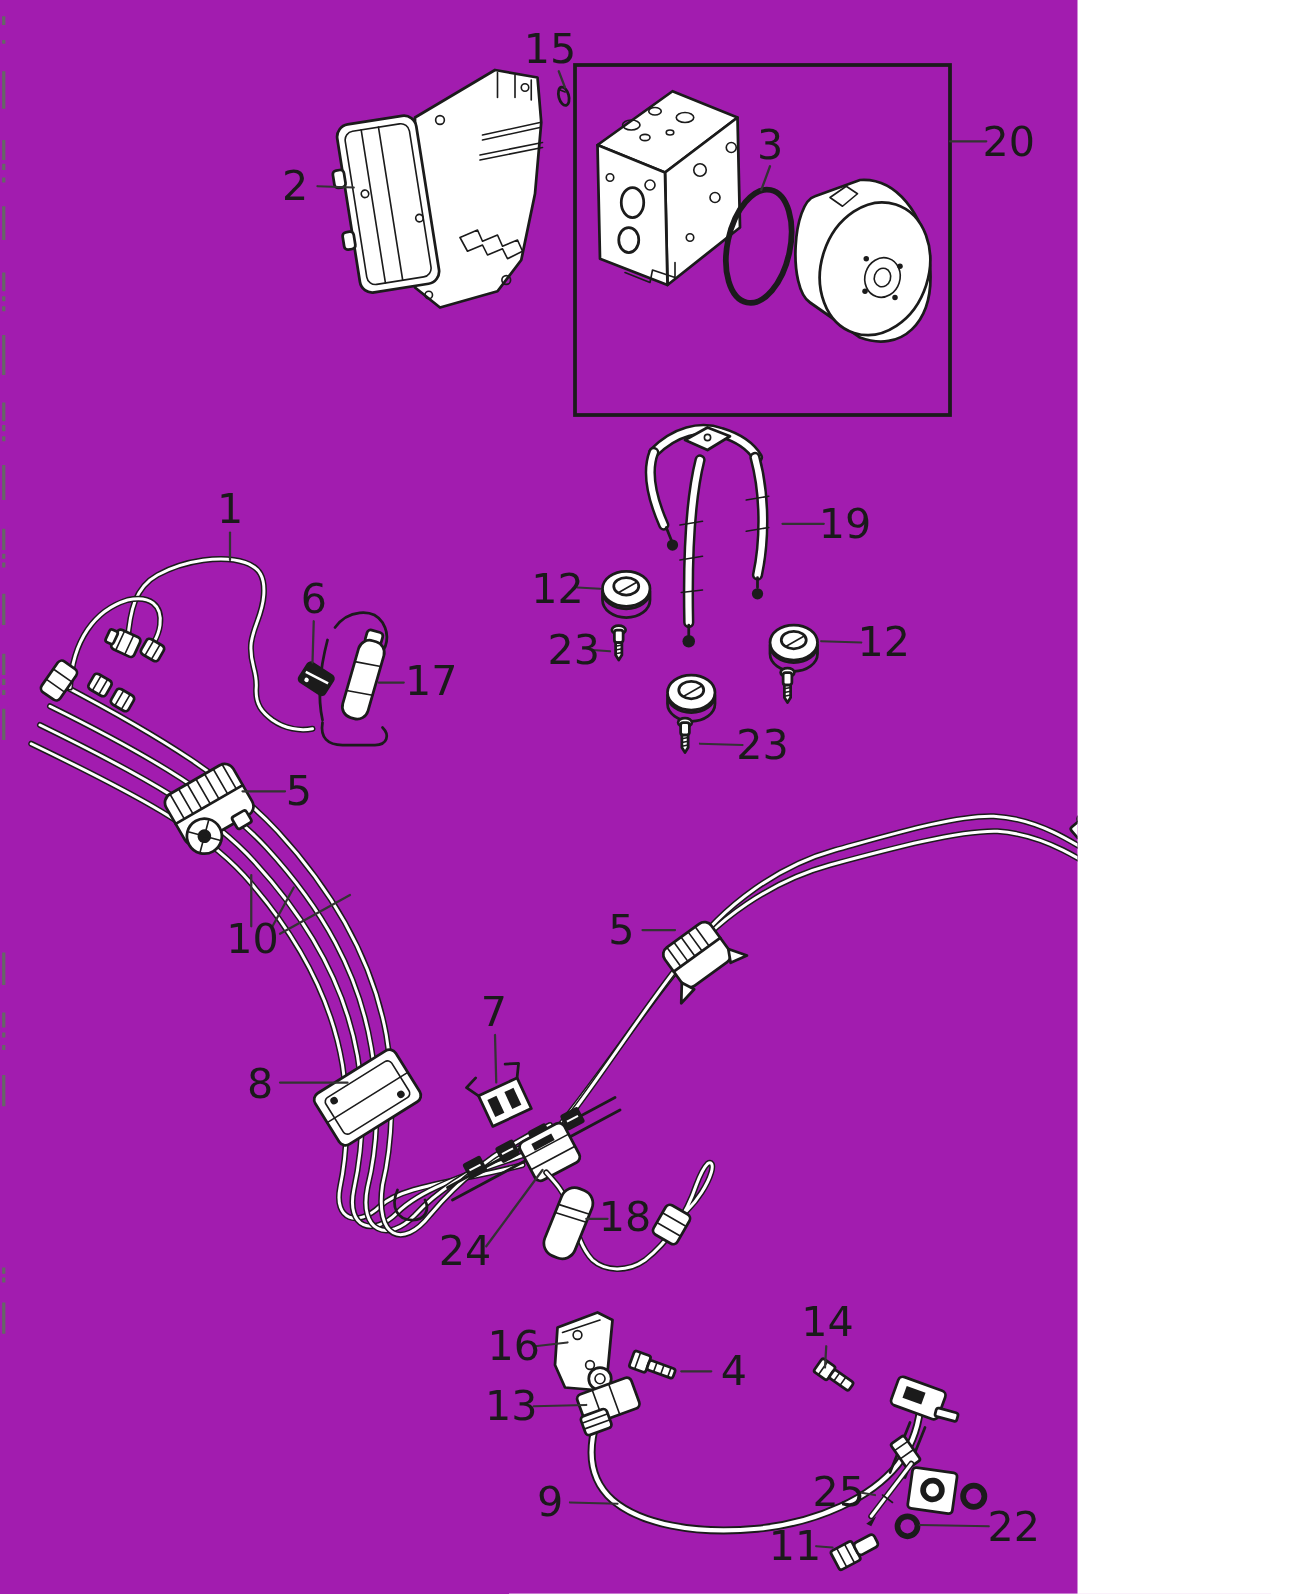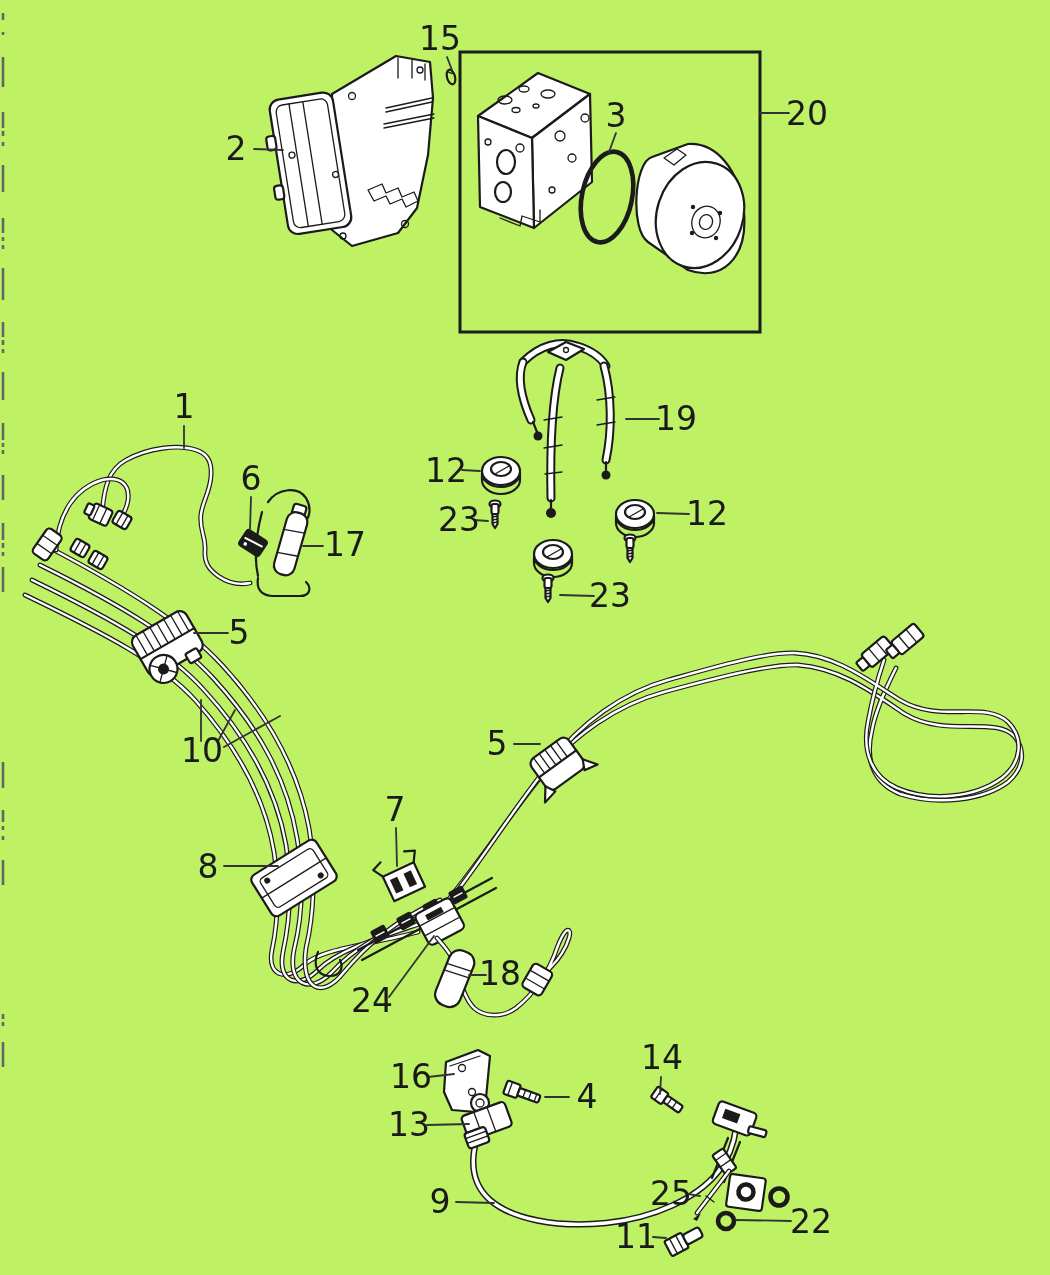--- a/index.html
+++ b/index.html
@@ -1,16 +1,16 @@
 <!DOCTYPE html>
 <html><head>
 <meta charset="utf-8">
 <style>
   html,body{margin:0;padding:0;background:#ffffff;}
-  .stage{position:relative;width:1050px;height:1275px;background:#bef264;overflow:hidden;
+  .stage{position:relative;width:862px;height:1275px;background:#a21caf;overflow:hidden;
          font-family:"DejaVu Sans","Liberation Sans",sans-serif;}
   svg{display:block}
   .ln{stroke:#1b1b1b;fill:none;stroke-width:2.2;stroke-linecap:round;stroke-linejoin:round}
   .thin{stroke:#1b1b1b;fill:none;stroke-width:1.3;stroke-linecap:round;stroke-linejoin:round}
   .fw{fill:#ffffff;stroke:#1b1b1b;stroke-width:2.2;stroke-linejoin:round}
   .fd{fill:#1b1b1b;stroke:none}
   .to{stroke:#1b1b1b;stroke-width:4.8;fill:none;stroke-linecap:round}
   .ti{stroke:#ffffff;stroke-width:2.4;fill:none;stroke-linecap:round}
   .bo{stroke:#1b1b1b;stroke-width:9;fill:none;stroke-linecap:round}
   .bi{stroke:#ffffff;stroke-width:5;fill:none;stroke-linecap:round}

